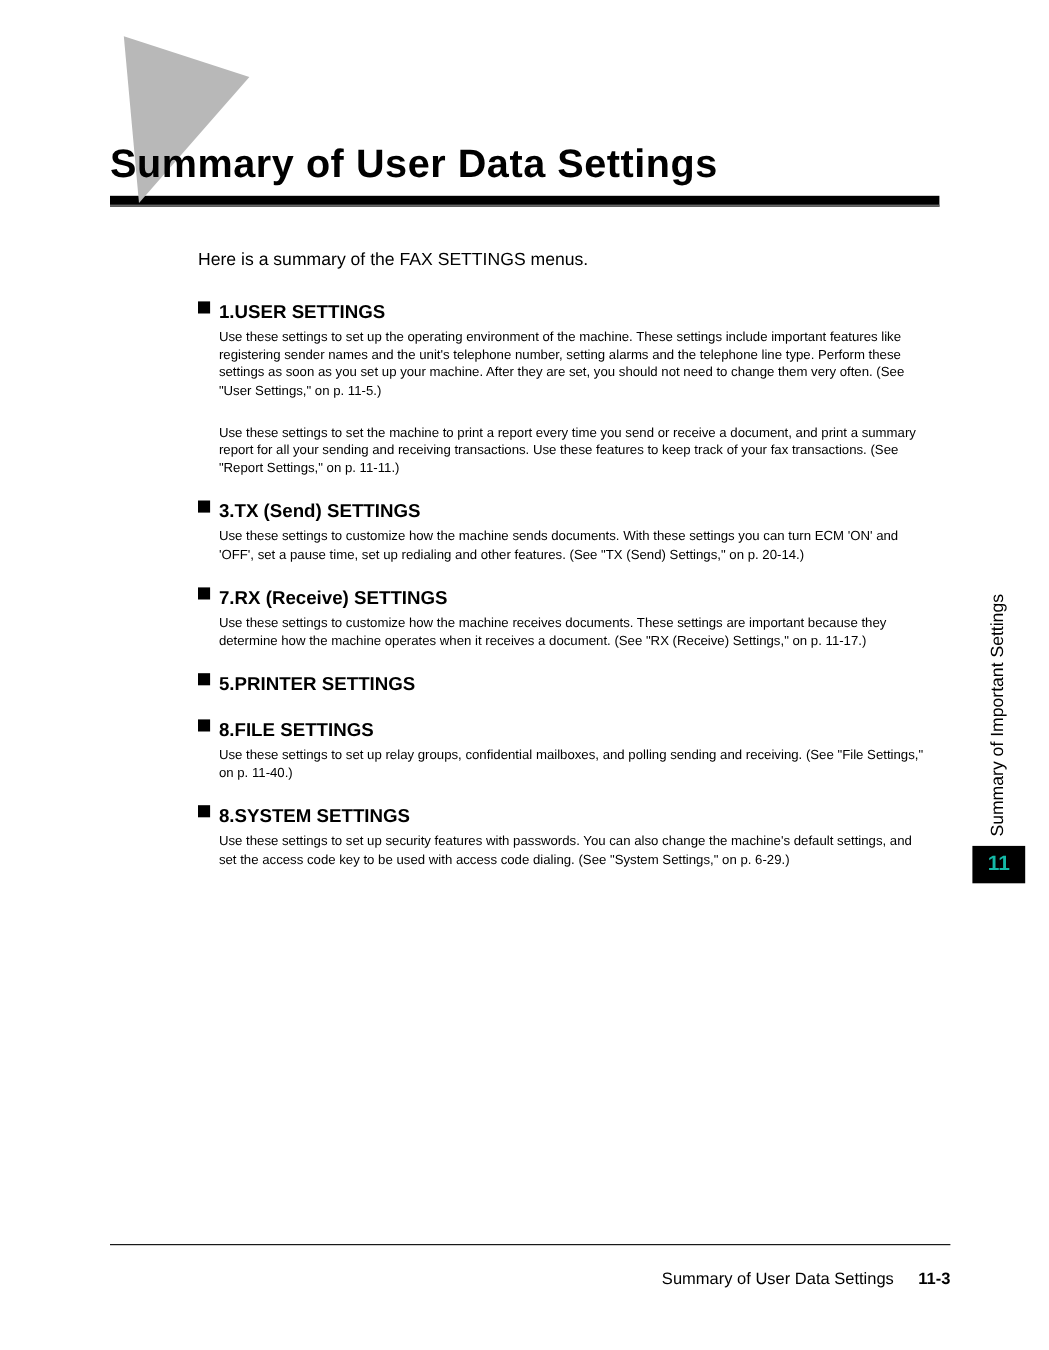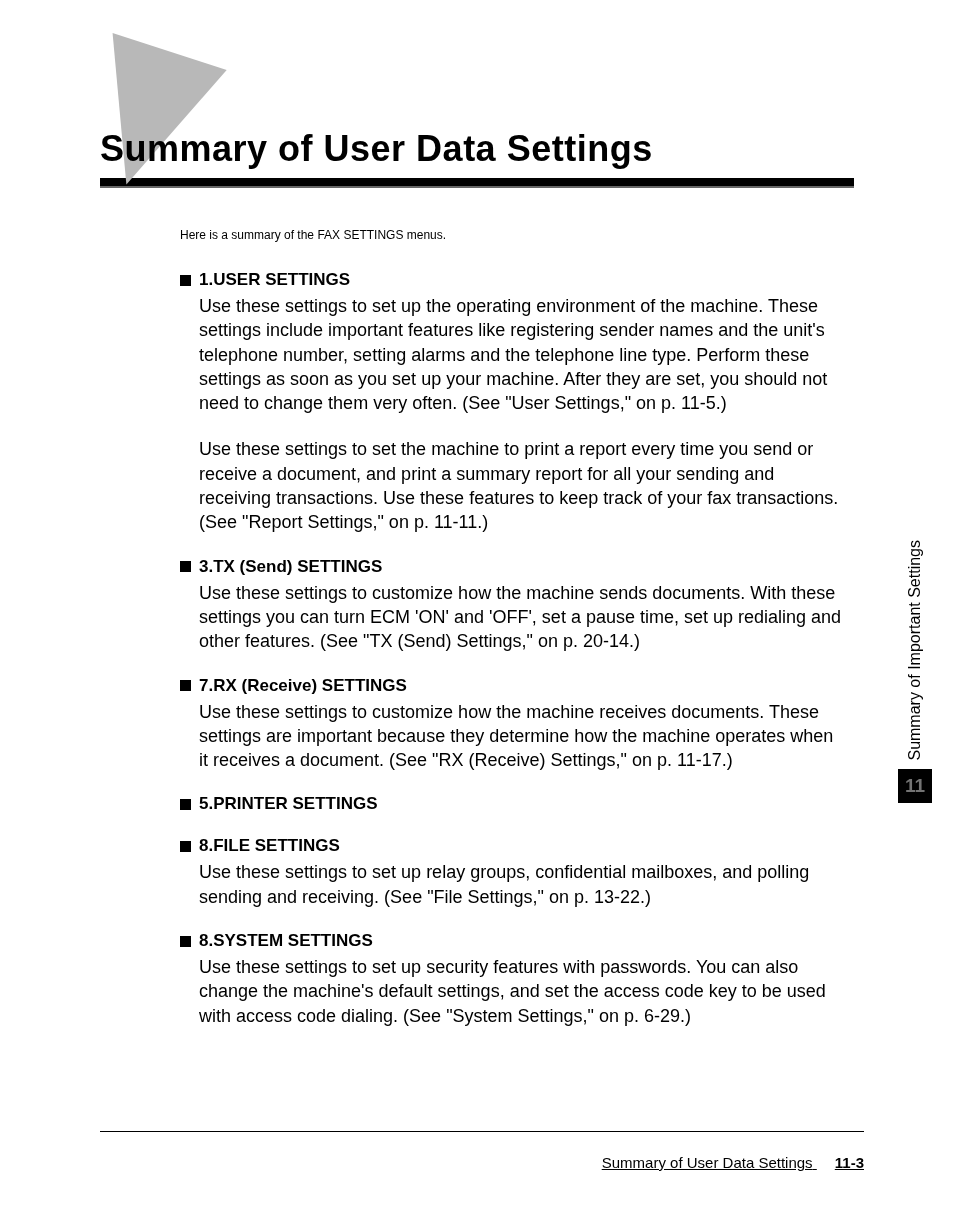--- a/index.html
+++ b/index.html
@@ -38,81 +38,79 @@
       margin-bottom: 8px;
     }
     .title-underline {
       height: 10px;
       background: #000;
       border-bottom: 2px solid #666;
       margin-bottom: 40px;
       width: 100%;
     }
     .intro-text {
-      font-size: 12px;
+      font-size: 16px;
       margin-left: 80px;
       margin-bottom: 28px;
     }
     .section {
       margin-left: 80px;
       margin-right: 10px;
       margin-bottom: 22px;
     }
     .section-header {
       display: flex;
-      align-items: center;
       margin-bottom: 4px;
     }
     .bullet {
       width: 11px;
       height: 11px;
       background: #000;
       margin-right: 8px;
       flex-shrink: 0;
     }
     .section-title {
       font-size: 17px;
       font-weight: bold;
     }
     .section-body {
-      font-size: 18px;
+      font-size: 12px;
       line-height: 1.35;
       margin-left: 19px;
     }
     .side-tab {
       position: absolute;
       right: 22px;
       top: 540px;
       display: flex;
       flex-direction: column;
       align-items: center;
     }
     .side-text {
       writing-mode: vertical-rl;
       transform: rotate(180deg);
       font-size: 16px;
       margin-bottom: 8px;
     }
     .side-number-box {
       background: #000;
-      color: #737373;
-      width: 34px;
+      color: #14b8a6;
+      width: 48px;
       height: 34px;
       display: flex;
       align-items: center;
       justify-content: center;
       font-size: 19px;
       font-weight: bold;
     }
     .footer {
       position: absolute;
       bottom: 56px;
       left: 100px;
       right: 90px;
-      text-decoration: underline;
     }
     .footer-line {
       height: 1.5px;
       background: #000;
       margin-bottom: 22px;
     }
     .footer-text {
       text-align: right;
       font-size: 15px;
     }
@@ -164,21 +162,21 @@
       <span class="bullet"></span>
       <span class="section-title">5.PRINTER SETTINGS</span>
     </div>
   </div>
 
   <div class="section">
     <div class="section-header">
       <span class="bullet"></span>
       <span class="section-title">8.FILE SETTINGS</span>
     </div>
-    <p class="section-body">Use these settings to set up relay groups, confidential mailboxes, and polling sending and receiving. (See "File Settings," on p. 13-22.)</p>
+    <p class="section-body">Use these settings to set up relay groups, confidential mailboxes, and polling sending and receiving. (See "File Settings," on p. 11-40.)</p>
   </div>
 
   <div class="section">
     <div class="section-header">
       <span class="bullet"></span>
       <span class="section-title">8.SYSTEM SETTINGS</span>
     </div>
     <p class="section-body">Use these settings to set up security features with passwords. You can also change the machine's default settings, and set the access code key to be used with access code dialing. (See "System Settings," on p. 6-29.)</p>
   </div>
 </div>

